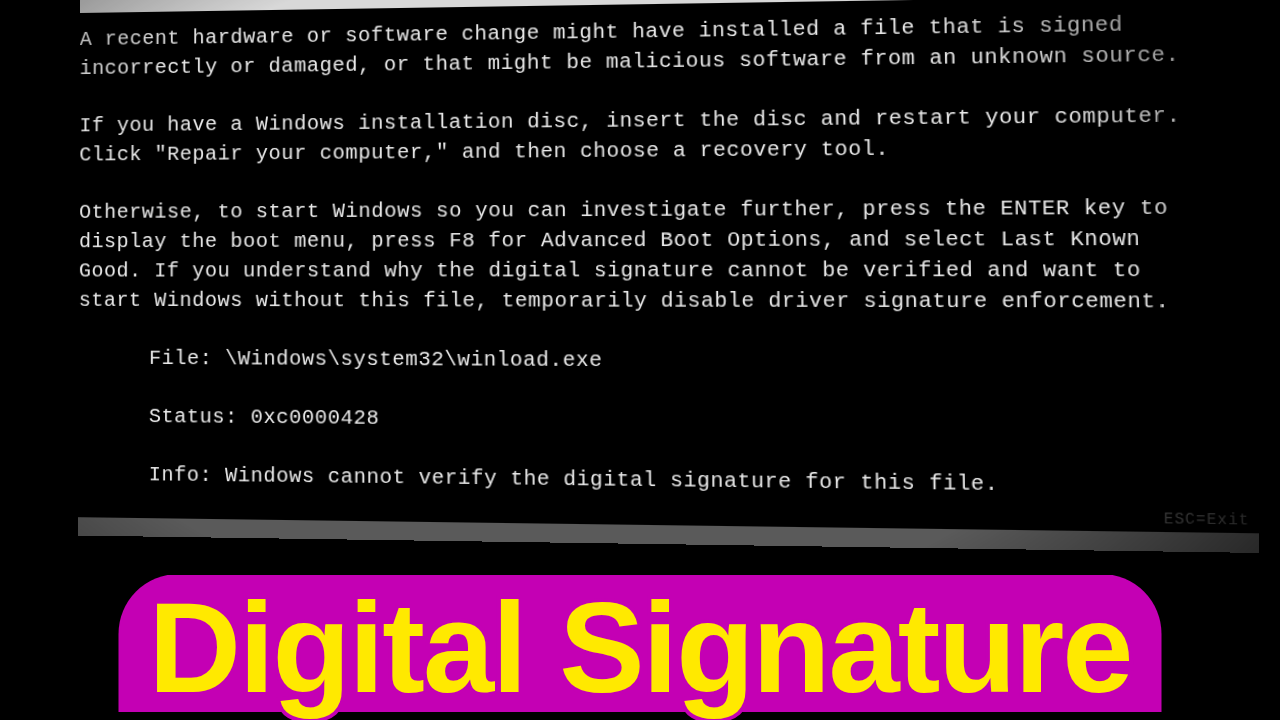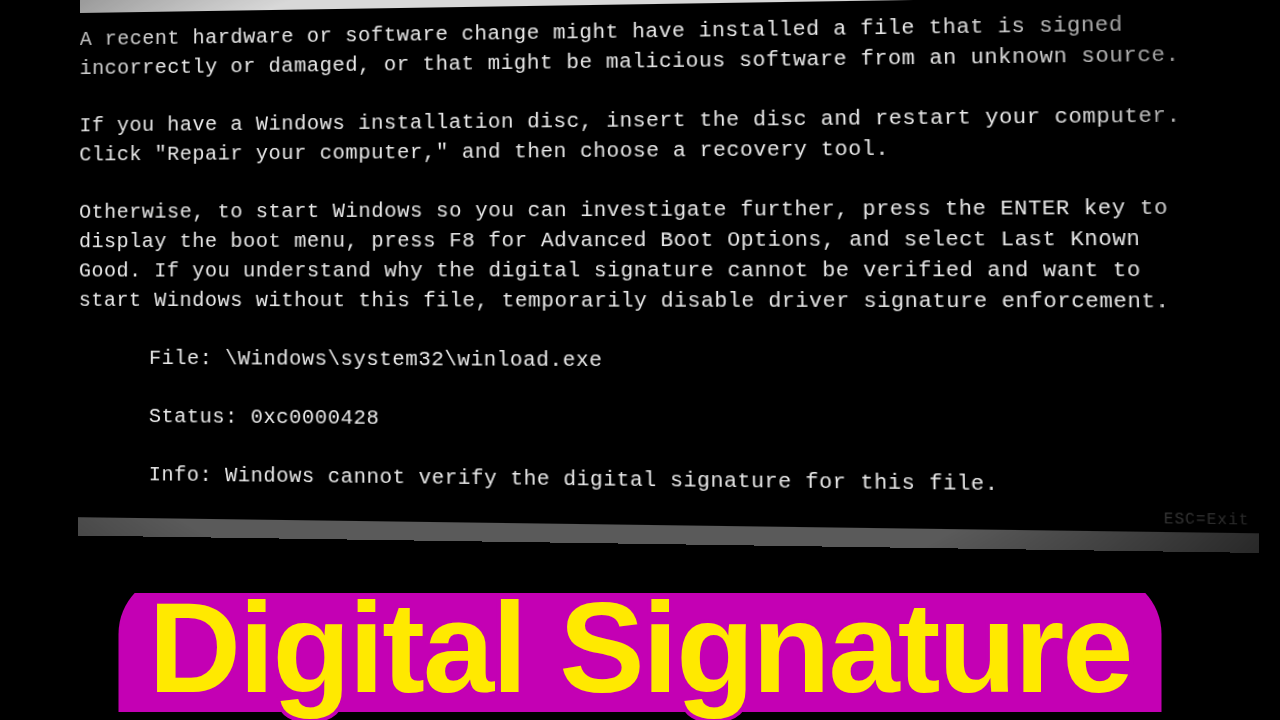--- a/index.html
+++ b/index.html
@@ -61,21 +61,21 @@
     font-size: 14px;
     color: rgba(200,200,200,0.4);
     letter-spacing: 1px;
   }
   
   .caption-band {
     position: absolute;
     left: 0;
     bottom: 0;
     right: 0;
-    height: 127px;
+    height: 145px;
     overflow: hidden;
   }
   .caption-text {
     font-family: Arial, Helvetica, sans-serif;
     font-weight: 700;
     font-size: 128px;
     line-height: 1;
     color: #ffe900;
     -webkit-text-stroke: 8px #c400b4;
     paint-order: stroke fill;

